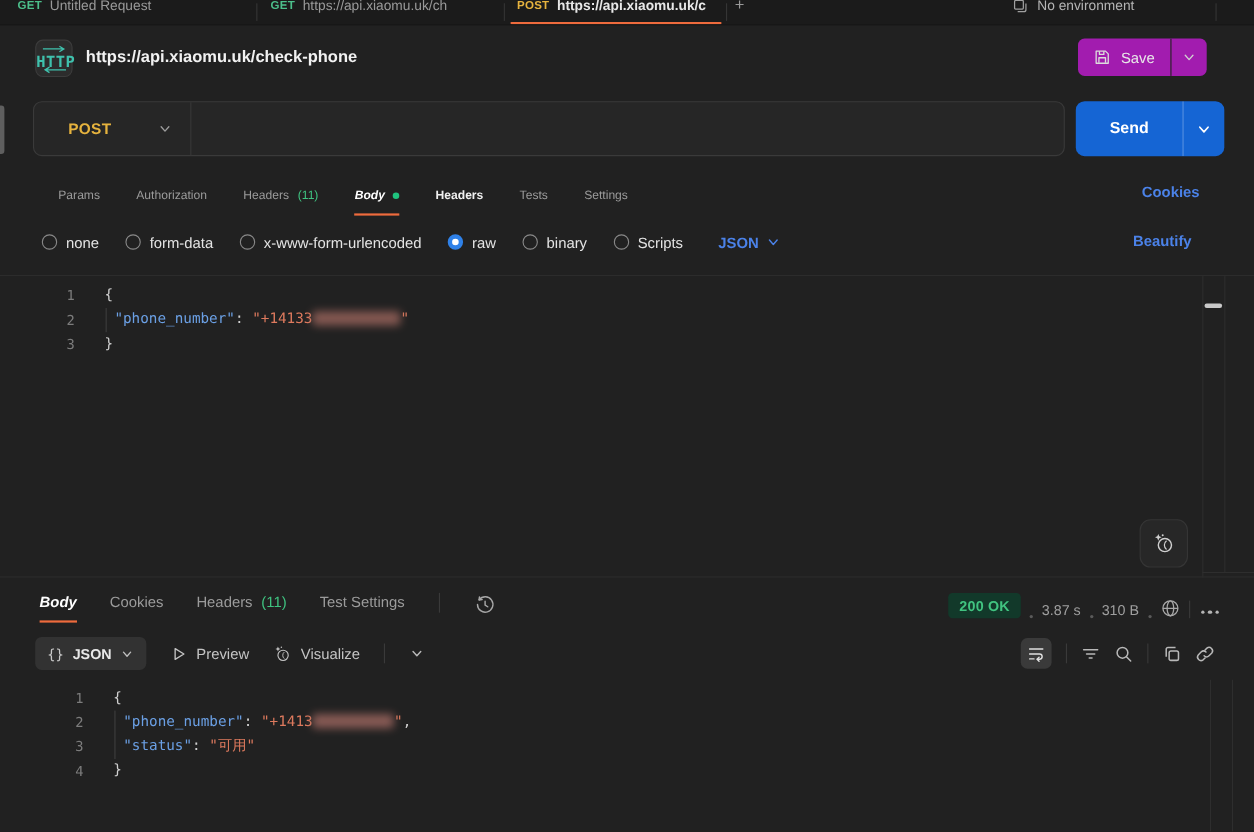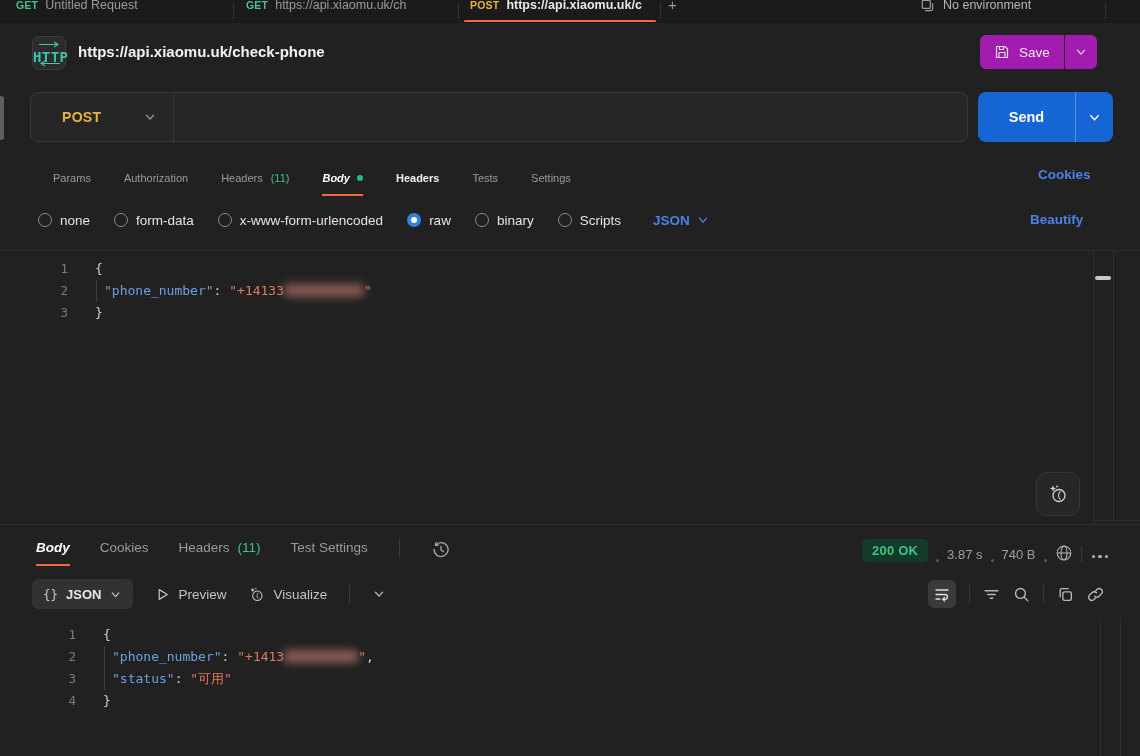--- a/index.html
+++ b/index.html
@@ -284,21 +284,21 @@
       <path d="M10 6.5V10l2.4 1.6" fill="none" stroke="#a8a8a8" stroke-width="1.3" stroke-linecap="round"></path>
     </svg>
   </div>
 </div>
 
 <div class="abs resp-meta">
   <span class="status-badge">200 OK</span>
   <span class="sep-dot"></span>
   <span class="meta-txt">3.87 s</span>
   <span class="sep-dot"></span>
-  <span class="meta-txt">740 B</span>
+  <span class="meta-txt">310 B</span>
   <span class="sep-dot"></span>
   <span class="icon-btn">
     <svg width="18" height="18" viewBox="0 0 18 18">
         <g fill="none" stroke="#a8a8a8" stroke-width="1.2">
           <circle cx="9" cy="9" r="6.8"></circle>
           <ellipse cx="9" cy="9" rx="3" ry="6.8"></ellipse>
           <path d="M2.2 9h13.6"></path>
         </g>
       </svg>
   </span>

